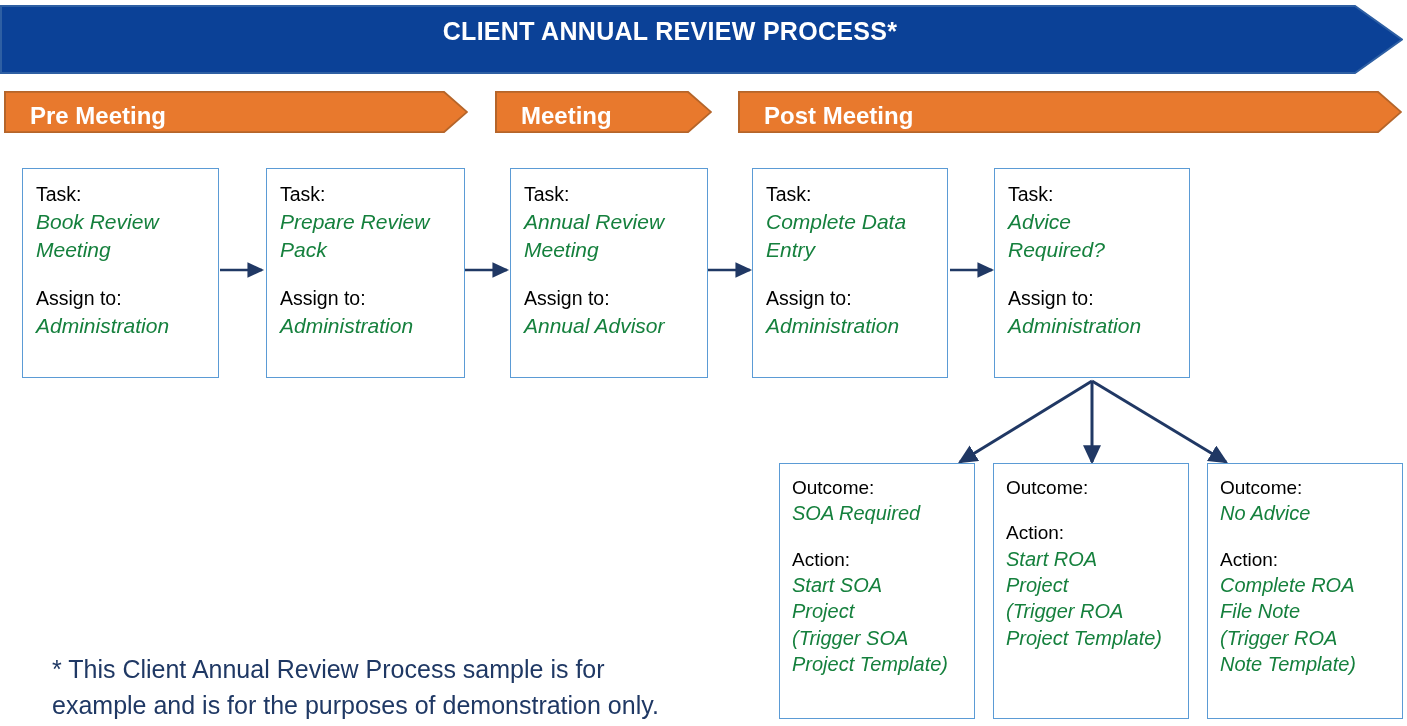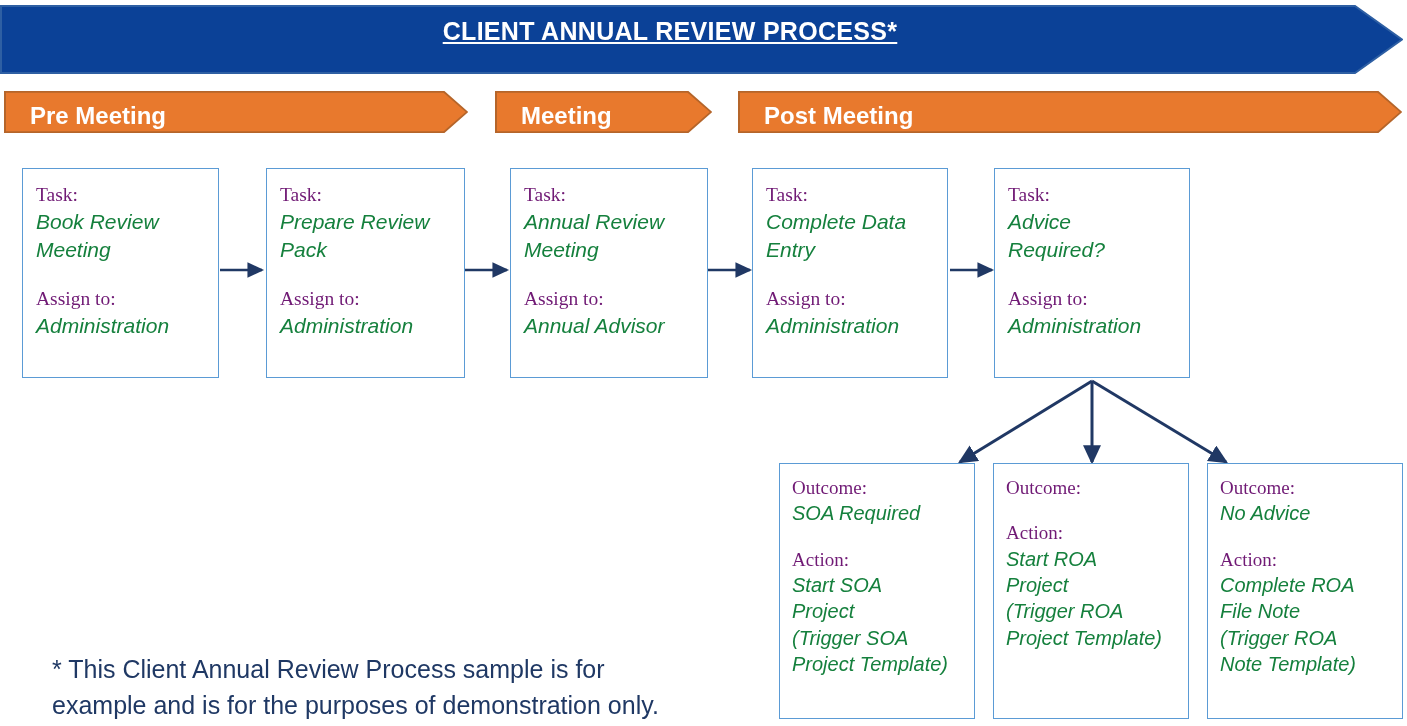--- a/index.html
+++ b/index.html
@@ -40,21 +40,20 @@
     width: 1340px;
     height: 52px;
     display: flex;
     align-items: center;
     justify-content: center;
     color: #ffffff;
     font-size: 25px;
     font-weight: bold;
     letter-spacing: 0.3px;
     white-space: nowrap;
-    text-decoration: underline;
   }
 
   
   .phase {
     position: absolute;
     height: 42px;
     top: 91px;
   }
   .phase svg {
     position: absolute;
@@ -86,25 +85,24 @@
   }
   .field {
     margin: 0;
     padding: 0;
   }
   .field + .field {
     margin-top: 22px;
   }
   .lbl {
     display: block;
-    color: #701a75;
+    color: #000000;
     font-size: 19.5px;
     line-height: 1.33;
     white-space: nowrap;
-    font-family: Liberation Serif, serif;
   }
   .val {
     display: block;
     color: #15803d;
     font-size: 21px;
     font-style: italic;
     line-height: 1.33;
     white-space: pre-line;
   }
   .box.outcome .lbl { font-size: 19px; }

